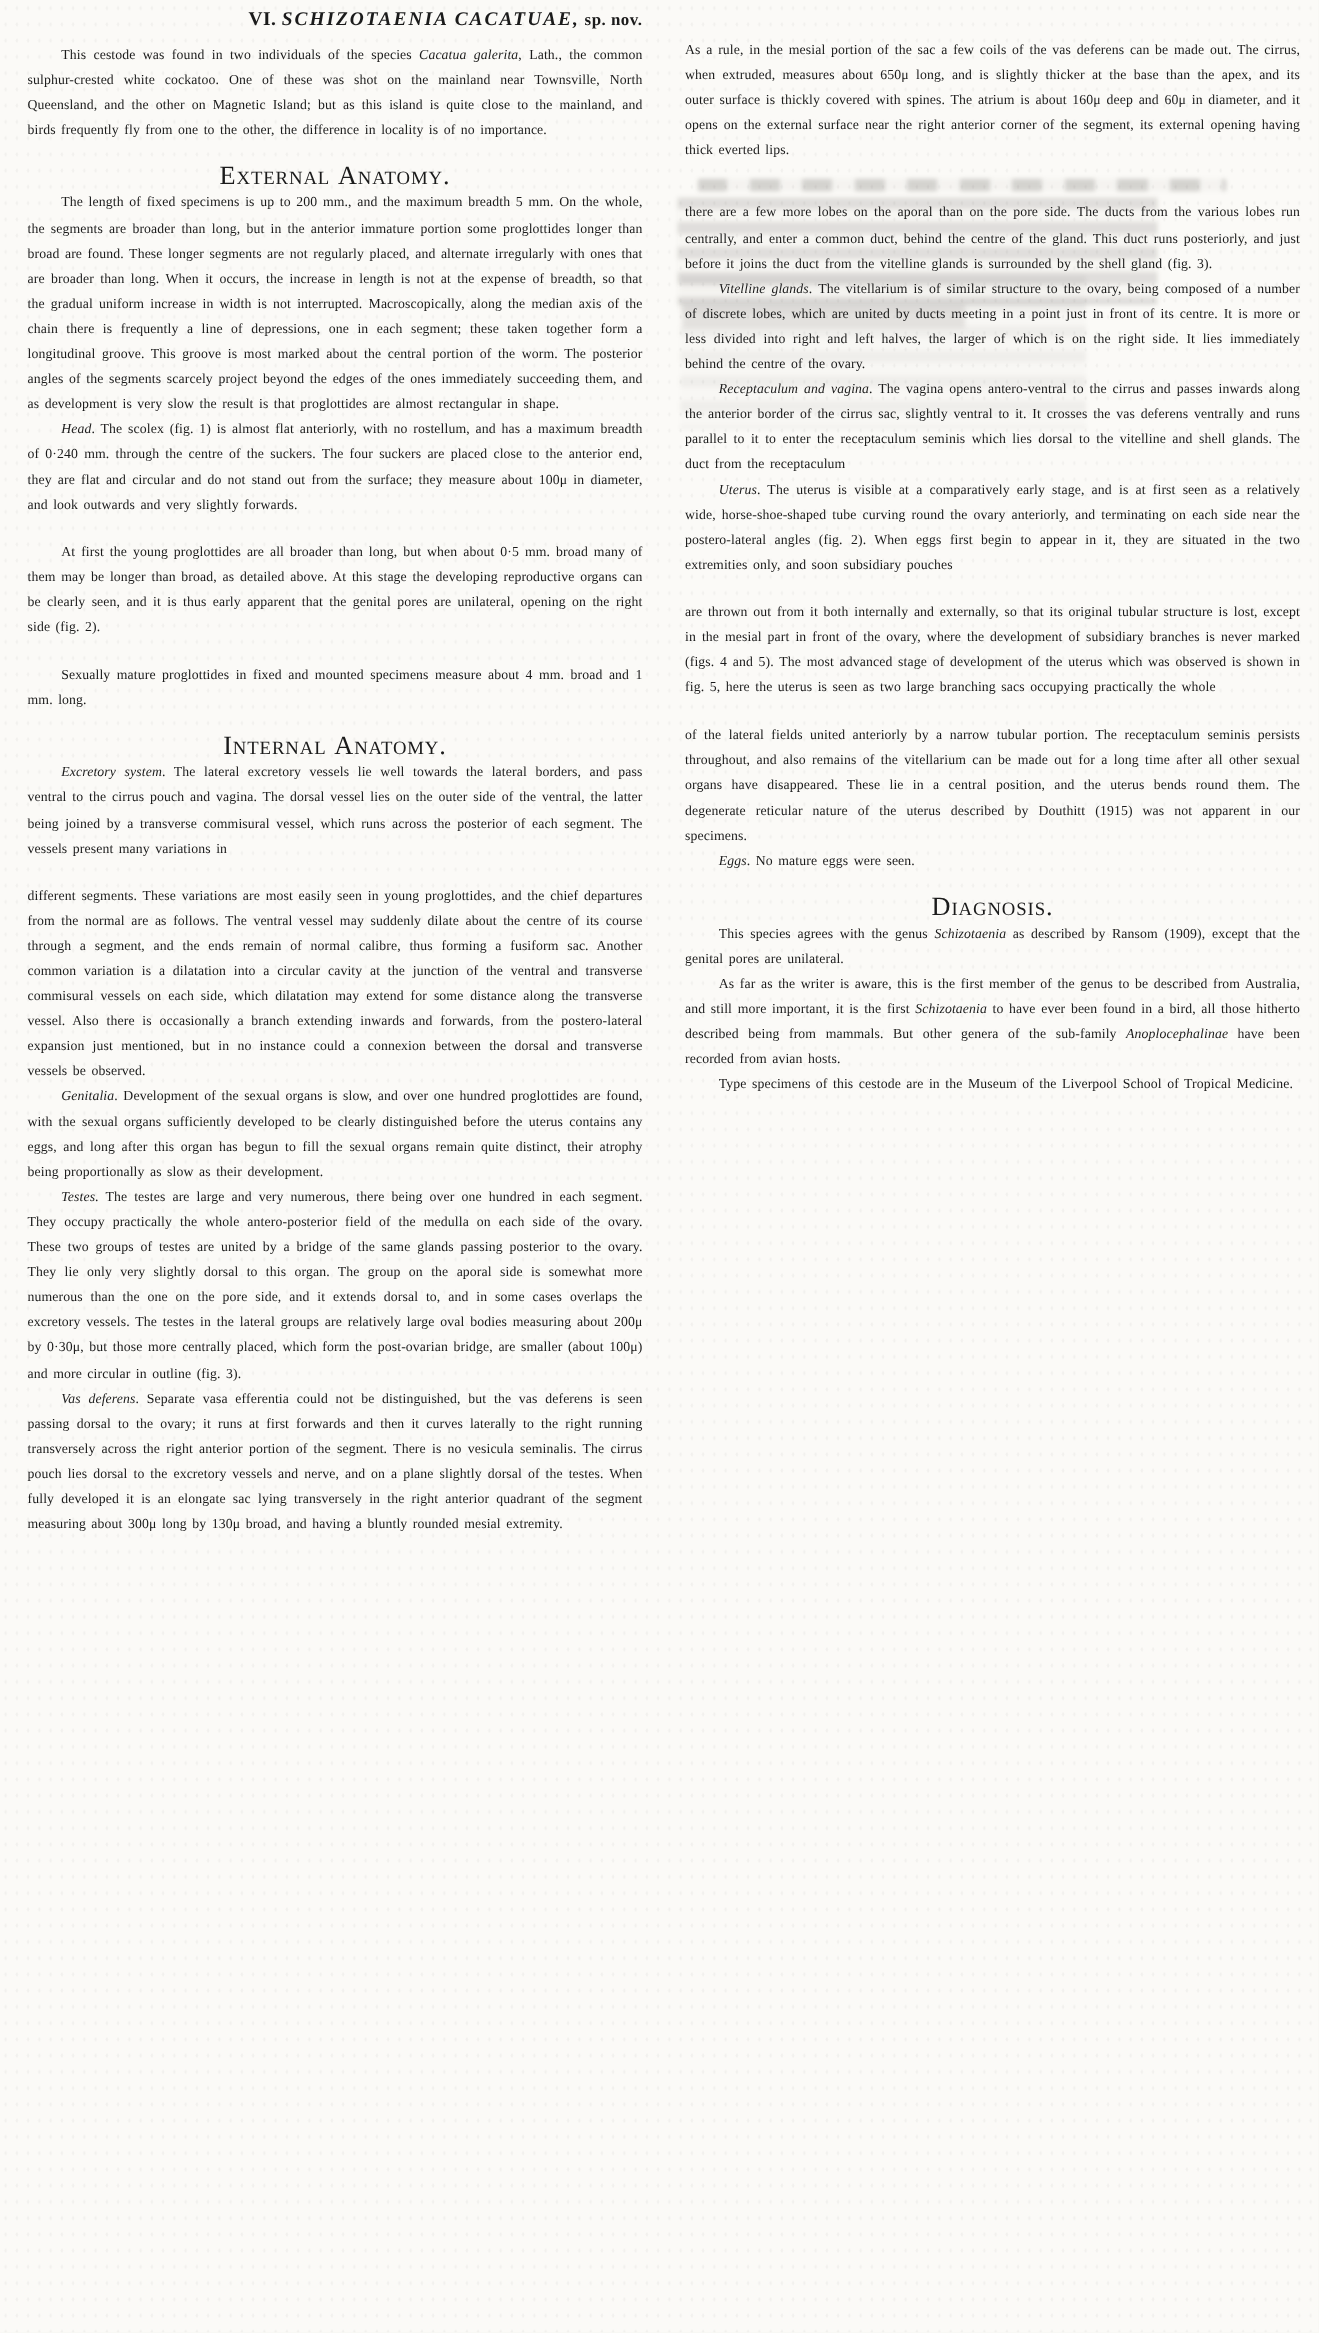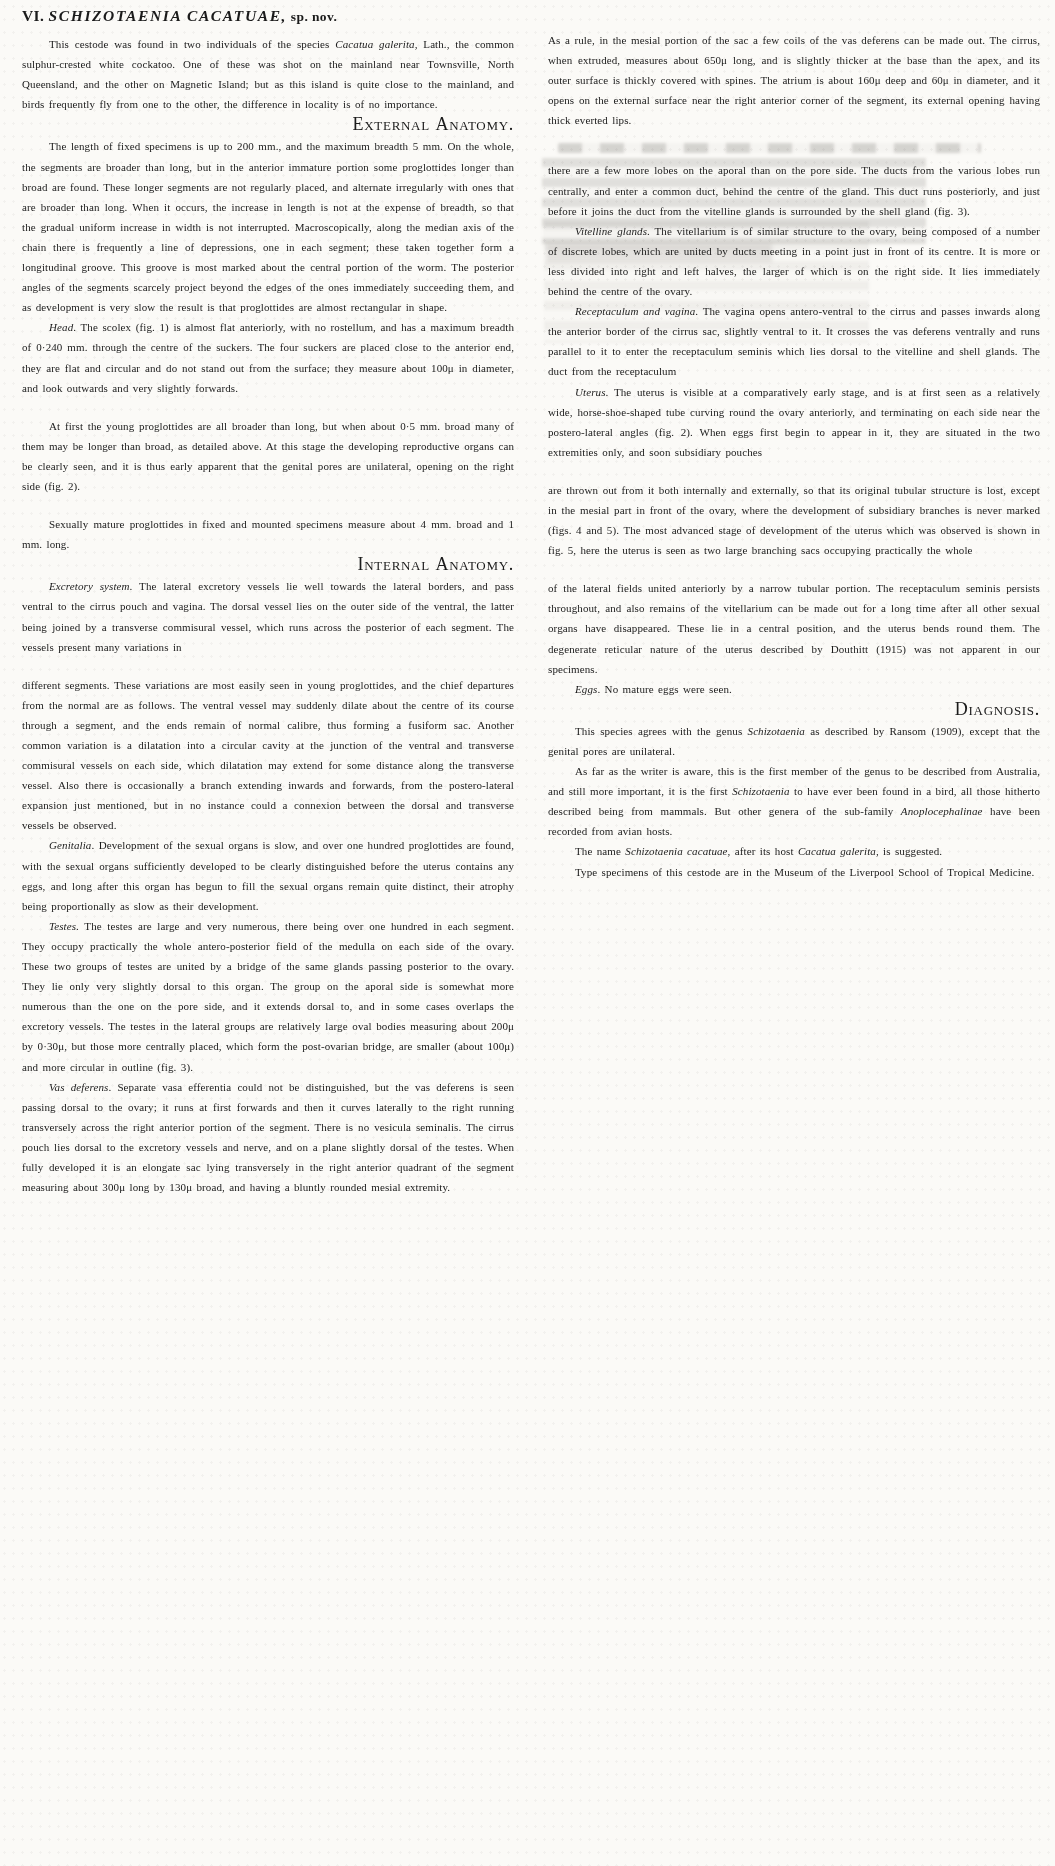--- a/index.html
+++ b/index.html
@@ -11,41 +11,41 @@
     background-image:radial-gradient(rgba(50,48,44,0.045) 1px, transparent 1.2px);
     background-size:9px 13px;
     color:#1b1b1b;
     font-family:"Liberation Serif", serif;
     overflow:hidden;
   }
   .col{position:absolute;top:0;width:492px;}
   .col-left{left:22px;}
   .col-right{left:548px;padding-top:30px;}
   .paper-title{
-    text-align:left;
+    text-align:right;
     padding-top:7px;
     margin-bottom:9px;
     font-weight:bold;
     font-size:15.5px;
     letter-spacing:0.4px;
     white-space:nowrap;
   }
   .t-sci{font-style:italic;letter-spacing:1.6px;}
   .t-suf{font-size:13.5px;}
   p{margin:0;font-size:11px;line-height:20.1px;text-align:justify;word-spacing:1.5px;letter-spacing:0.1px;}
   p.para{text-indent:27px;}
   p.cont{text-indent:0;}
   p.gap{margin-top:18px;}
   p.head{
     font-variant:small-caps;
-    font-size:18px;
+    font-size:21px;
     letter-spacing:0.7px;
-    text-align:right;
+    text-align:center;
     text-indent:0;
-    margin:0 0 2px 0;
+    margin:16px 0 2px 0;
   }
   .it{font-style:italic;}
   
   .wash-a{position:relative;}
   .wash-a::before{
     content:"";position:absolute;left:-6px;top:-2px;width:78%;height:86px;
     background:repeating-linear-gradient(180deg, rgba(45,42,38,0.13) 0 9px, rgba(45,42,38,0.02) 9px 20px);
     filter:blur(1.6px);pointer-events:none;
   }
   .wash-a::after{
@@ -94,16 +94,15 @@
       <p class="cont wash-a"><span>there are a few more lobes on the aporal than on the pore side. The ducts from the various lobes run centrally, and enter a common duct, behind the centre of the gland. This duct runs posteriorly, and just before it joins the duct from the vitelline glands is surrounded by the shell gland (fig. 3).</span></p>
       <p class="para wash-b"><span class="it">Vitelline glands</span><span>. The vitellarium is of similar structure to the ovary, being composed of a number of discrete lobes, which are united by ducts meeting in a point just in front of its centre. It is more or less divided into right and left halves, the larger of which is on the right side. It lies immediately behind the centre of the ovary.</span></p>
       <p class="para"><span class="it">Receptaculum and vagina</span><span>. The vagina opens antero-ventral to the cirrus and passes inwards along the anterior border of the cirrus sac, slightly ventral to it. It crosses the vas deferens ventrally and runs parallel to it to enter the receptaculum seminis which lies dorsal to the vitelline and shell glands. The duct from the receptaculum</span></p>
       <p class="para"><span class="it">Uterus</span><span>. The uterus is visible at a comparatively early stage, and is at first seen as a relatively wide, horse-shoe-shaped tube curving round the ovary anteriorly, and terminating on each side near the postero-lateral angles (fig. 2). When eggs first begin to appear in it, they are situated in the two extremities only, and soon subsidiary pouches</span></p>
       <p class="cont gap"><span>are thrown out from it both internally and externally, so that its original tubular structure is lost, except in the mesial part in front of the ovary, where the development of subsidiary branches is never marked (figs. 4 and 5). The most advanced stage of development of the uterus which was observed is shown in fig. 5, here the uterus is seen as two large branching sacs occupying practically the whole</span></p>
       <p class="cont gap"><span>of the lateral fields united anteriorly by a narrow tubular portion. The receptaculum seminis persists throughout, and also remains of the vitellarium can be made out for a long time after all other sexual organs have disappeared. These lie in a central position, and the uterus bends round them. The degenerate reticular nature of the uterus described by Douthitt (1915) was not apparent in our specimens.</span></p>
       <p class="para"><span class="it">Eggs</span><span>. No mature eggs were seen.</span></p>
       <p class="head"><span>Diagnosis.</span></p>
       <p class="para"><span>This species agrees with the genus </span><span class="it">Schizotaenia</span><span> as described by Ransom (1909), except that the genital pores are unilateral.</span></p>
       <p class="para"><span>As far as the writer is aware, this is the first member of the genus to be described from Australia, and still more important, it is the first </span><span class="it">Schizotaenia</span><span> to have ever been found in a bird, all those hitherto described being from mammals. But other genera of the sub-family </span><span class="it">Anoplocephalinae</span><span> have been recorded from avian hosts.</span></p>
-      <p class="para"><span>The name </span><span class="it">Schizotaenia cacatuae</span><span>, after its host </span><span class="it">Cacatua galerita</span><span>, is suggested.</span></p>
       <p class="para"><span>Type specimens of this cestode are in the Museum of the Liverpool School of Tropical Medicine.</span></p>
     </div>
 </div>
 
 </body></html>

